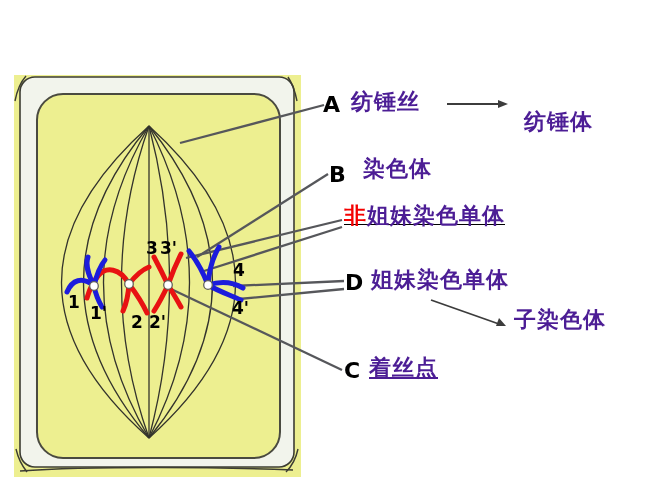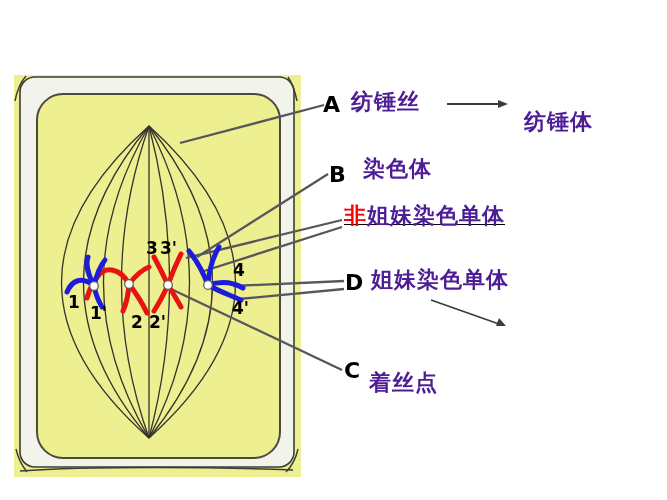--- a/index.html
+++ b/index.html
@@ -105,23 +105,24 @@
   <span class="lbl term" style="left:351px;top:91px;">纺锤丝</span>
   <span class="lbl term" style="left:524px;top:88px;margin-top:23px;">纺锤体</span>
 
   <span class="lbl letter" style="left:329px;top:164px;">B</span>
   <span class="lbl term" style="left:363px;top:158px;">染色体</span>
 
   <span class="lbl" style="left:344px;top:205px;text-decoration:underline;"><span class="term hl">非</span><span class="term">姐妹染色单体</span></span>
 
   <span class="lbl letter" style="left:345px;top:272px;">D</span>
   <span class="lbl term" style="left:371px;top:269px;">姐妹染色单体</span>
+  <span class="lbl term" style="left:514px;top:309px;">子染色体</span>
 
   <span class="lbl letter" style="left:344px;top:360px;">C</span>
-  <span class="lbl term" style="left:369px;top:372px;">着丝点</span>
+  <span class="lbl term" style="left:369px;top:357px;text-decoration:underline;">着丝点</span>
 
   <span class="marker" style="left:68px;top:294px;">1</span>
   <span class="marker" style="left:90px;top:305px;">1'</span>
   <span class="marker" style="left:131px;top:314px;">2</span>
   <span class="marker" style="left:149px;top:314px;">2'</span>
   <span class="marker" style="left:146px;top:240px;">3</span>
   <span class="marker" style="left:160px;top:240px;">3'</span>
   <span class="marker" style="left:233px;top:262px;">4</span>
   <span class="marker" style="left:232px;top:300px;">4'</span>
 

